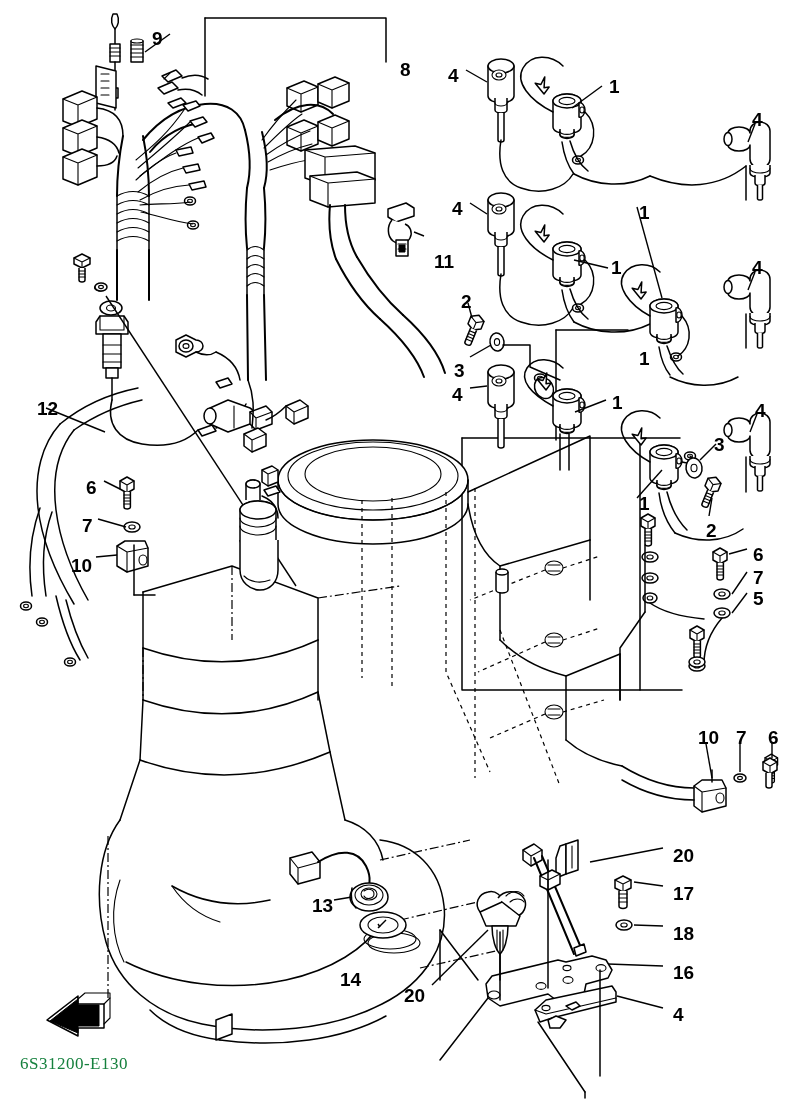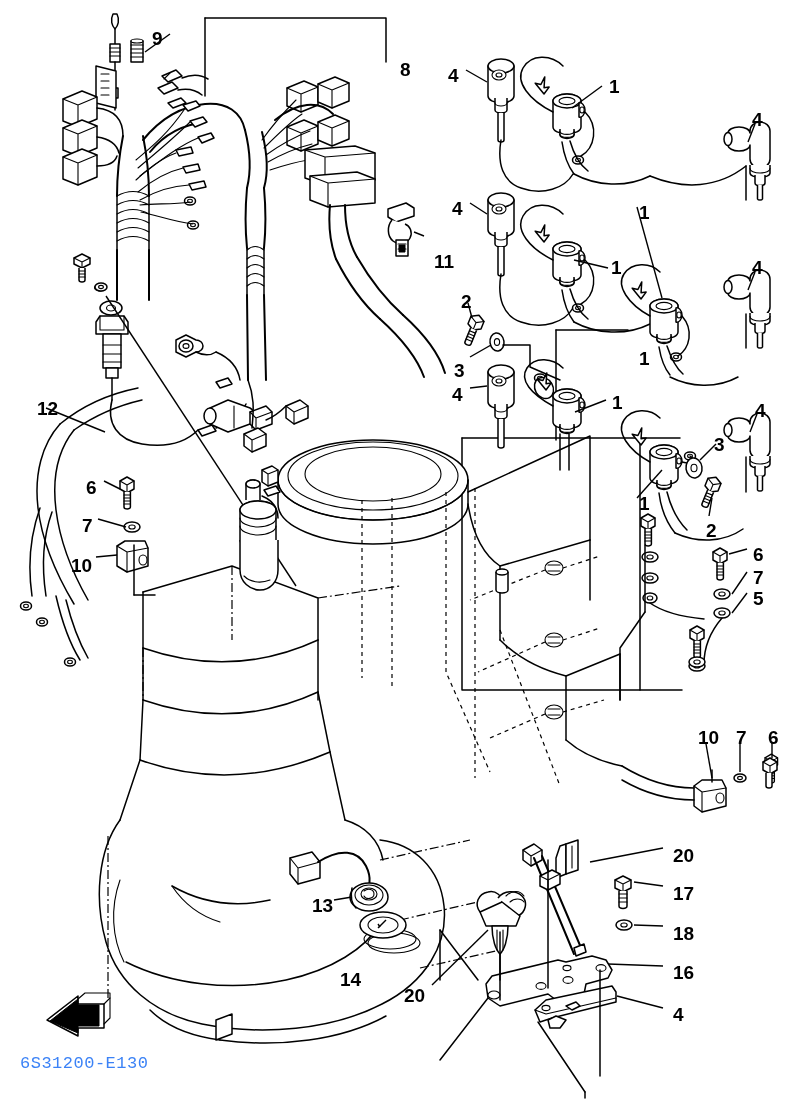--- a/index.html
+++ b/index.html
@@ -17,24 +17,24 @@
     font-size:19px;
     font-weight:bold;
     color:#000;
     line-height:1;
     white-space:nowrap;
     letter-spacing:0px;
   }
   #partcode{
     position:absolute;
     left:20px;top:1054px;
-    font-family:Liberation Mono, monospace;
+    font-family:Liberation Serif, serif;
     font-size:17px;
     letter-spacing:0.5px;
-    color:#3b82f6;
+    color:#15803d;
     white-space:nowrap;
   }
 </style>
 </head>
 <body>
 
 <div id="sheet">
 
   <svg id="art" viewBox="0 0 792 1100" xmlns="http://www.w3.org/2000/svg">
     <defs>

